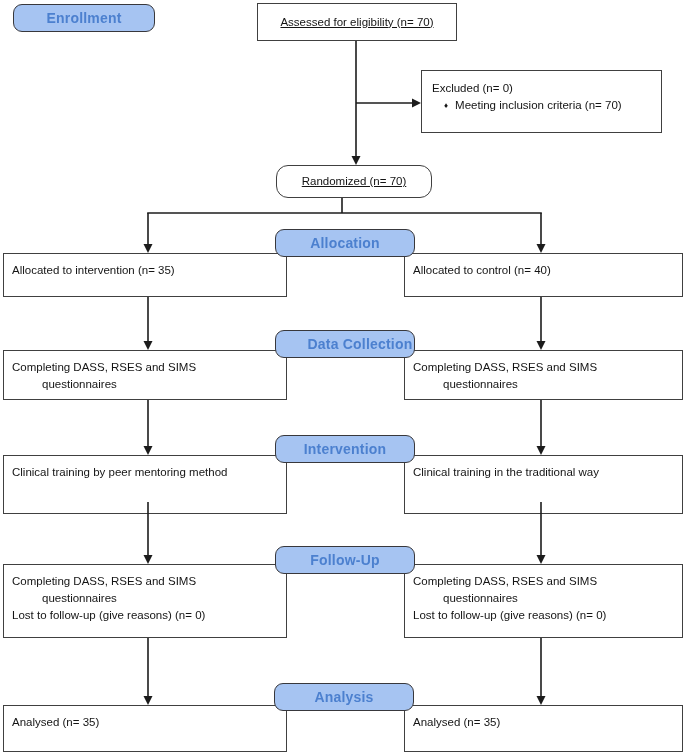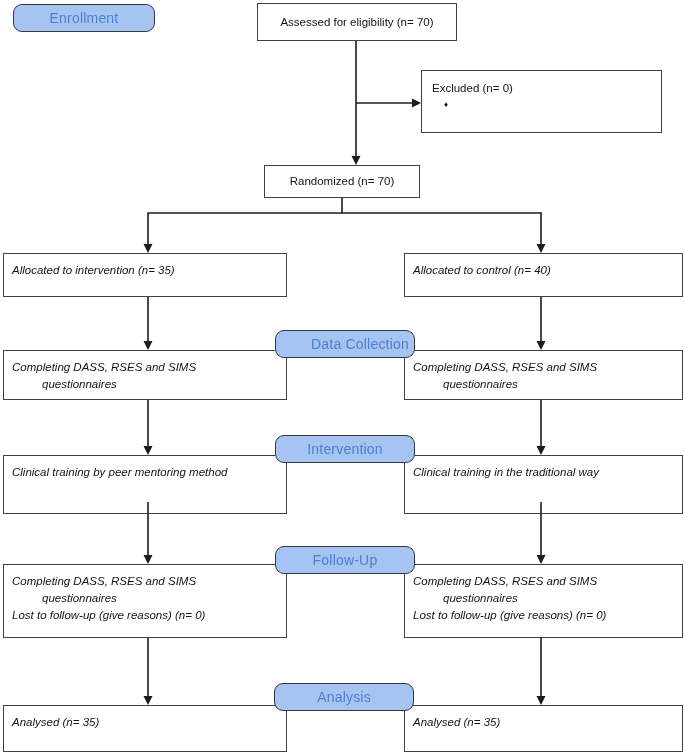--- a/index.html
+++ b/index.html
@@ -24,46 +24,46 @@
   .box{
     position:absolute;
     background:var(--box-fill);
     border:1.5px solid var(--box-border);
     box-sizing:border-box;
     font-size:11.5px;
     line-height:17px;
     color:var(--text);
     z-index:1;
   }
-  .box.center{display:flex;align-items:center;justify-content:center;text-align:center;}
-  .box.topleft{padding:8px 24px 0 8px;font-style:italic;}
+  .box.center{display:flex;align-items:center;justify-content:center;text-align:center;text-decoration:underline;}
+  .box.topleft{padding:8px 24px 0 8px;}
   .indent{padding-left:30px;}
   .badge{
     position:absolute;
     background:var(--badge-fill);
     border:1.6px solid var(--badge-border);
     border-radius:9px;
     box-sizing:border-box;
     display:flex;align-items:center;justify-content:center;
-    font-size:14px;font-weight:normal;
+    font-size:14px;font-weight:bold;
     color:var(--badge-text);
     letter-spacing:.2px;
     z-index:3;
   }
   
   .badge-enrollment{left:13px;top:4px;width:142px;height:28px;}
   .badge-allocation{left:275px;top:229px;width:140px;height:28px;}
   .badge-data-collection{left:275px;top:330px;width:140px;height:28px;padding-left:30px;}
   .badge-intervention{left:275px;top:435px;width:140px;height:28px;}
   .badge-follow-up{left:275px;top:546px;width:140px;height:28px;}
   .badge-analysis{left:274px;top:683px;width:140px;height:28px;}
   
   .box-assessed{left:257px;top:3px;width:200px;height:38px;}
   .box-excluded{left:421px;top:70px;width:241px;height:63px;padding:9px 24px 0 10px;}
-  .box-randomized{left:264px;top:165px;width:156px;height:33px;}
+  .box-randomized{left:276px;top:165px;width:156px;height:33px;border-radius:12px;}
   .col-left{left:3px;width:284px;}
   .col-right{left:404px;width:279px;}
   .row-allocated{top:253px;height:44px;}
   .row-dc{top:350px;height:50px;}
   .row-int{top:455px;height:59px;}
   .row-fu{top:564px;height:74px;padding-top:5px;}
   .row-an{top:705px;height:47px;}
   .bullet-line{display:flex;align-items:baseline;padding-left:12px;}
   .bullet-glyph{font-size:8px;margin-right:7px;position:relative;top:-1px;}
   .arrows{position:absolute;left:0;top:0;z-index:2;color:var(--arrow);}
@@ -71,20 +71,23 @@
   .arrows polygon{fill:currentColor;stroke:none;}
 </style>
 </head>
 <body>
 
 <div id="diagram">
 
   <div class="badge badge-enrollment">
     <span>Enrollment</span>
   </div>
+  <div class="badge badge-allocation">
+    <span>Allocation</span>
+  </div>
   <div class="badge badge-data-collection">
     <span>Data Collection</span>
   </div>
   <div class="badge badge-intervention">
     <span>Intervention</span>
   </div>
   <div class="badge badge-follow-up">
     <span>Follow-Up</span>
   </div>
   <div class="badge badge-analysis">
@@ -92,20 +95,21 @@
   </div>
 
   <div class="box center box-assessed">
     <span>Assessed for eligibility (n= 70)</span>
   </div>
 
   <div class="box box-excluded">
     <div>Excluded (n= 0)</div>
     <div class="bullet-line">
       <span class="bullet-glyph">♦</span>
+      <span>Meeting inclusion criteria (n= 70)</span>
     </div>
   </div>
 
   <div class="box center box-randomized">
     <span>Randomized (n= 70)</span>
   </div>
 
   <div class="box topleft col-left row-allocated">
     <div>Allocated to intervention (n= 35)</div>
   </div>

